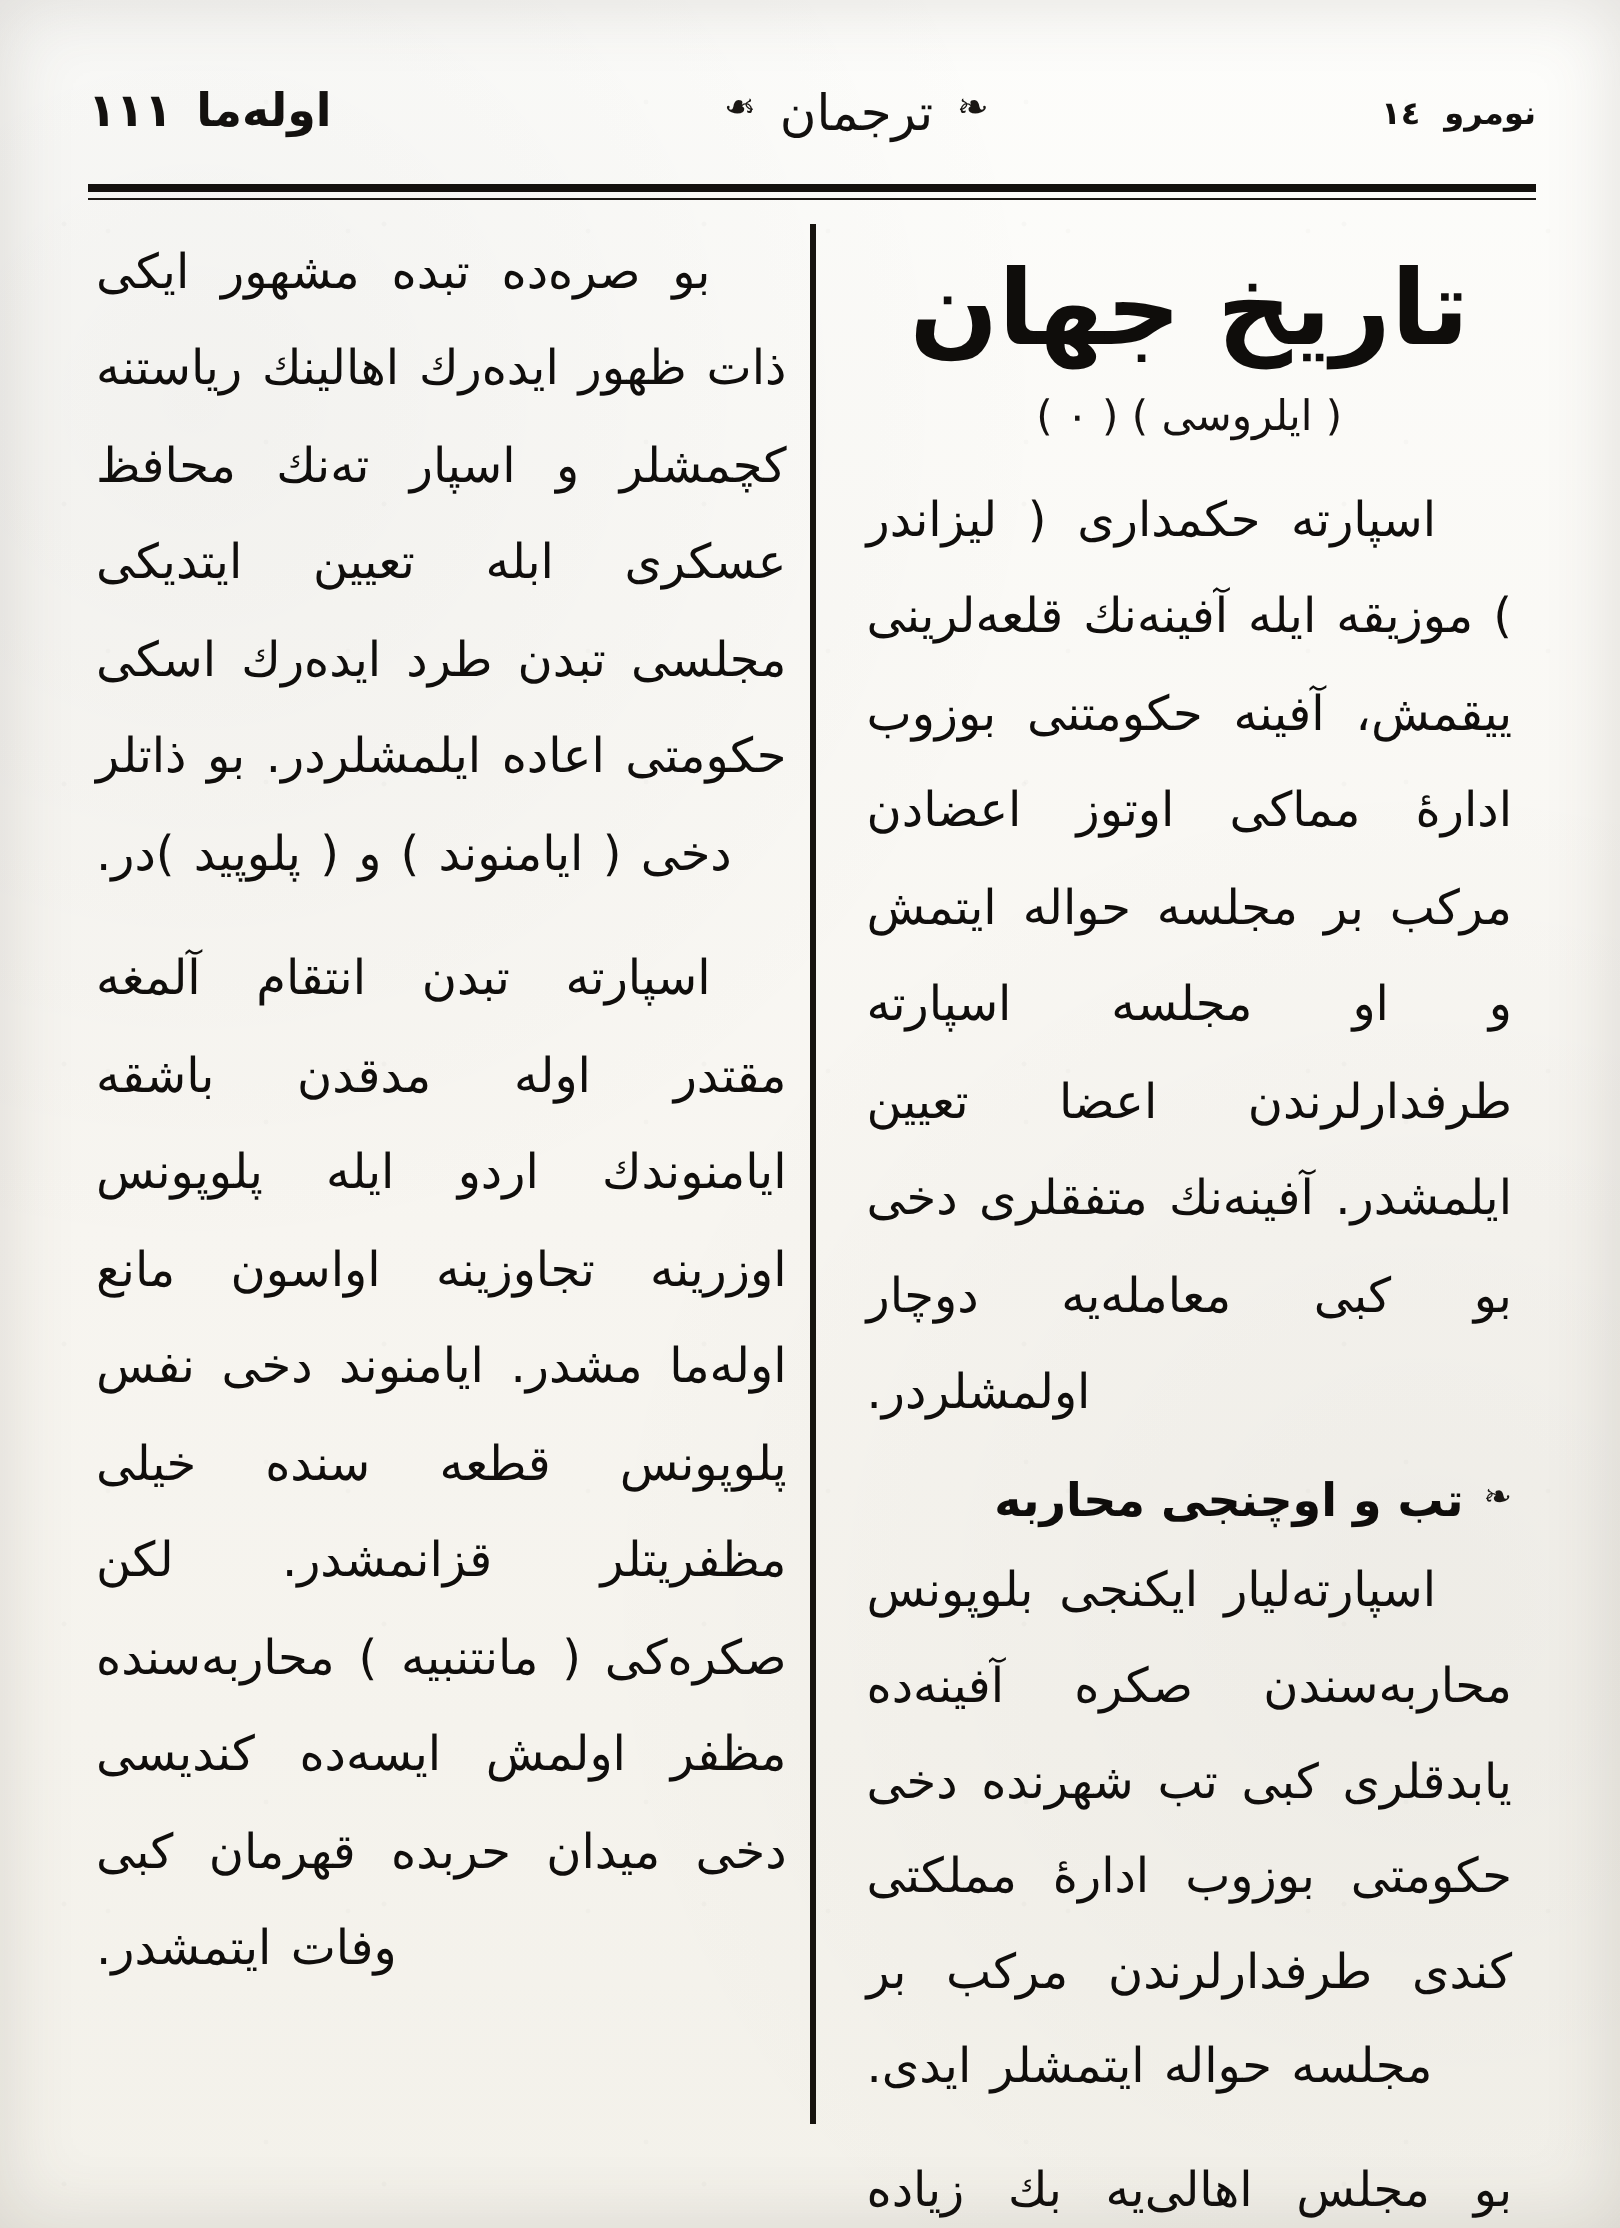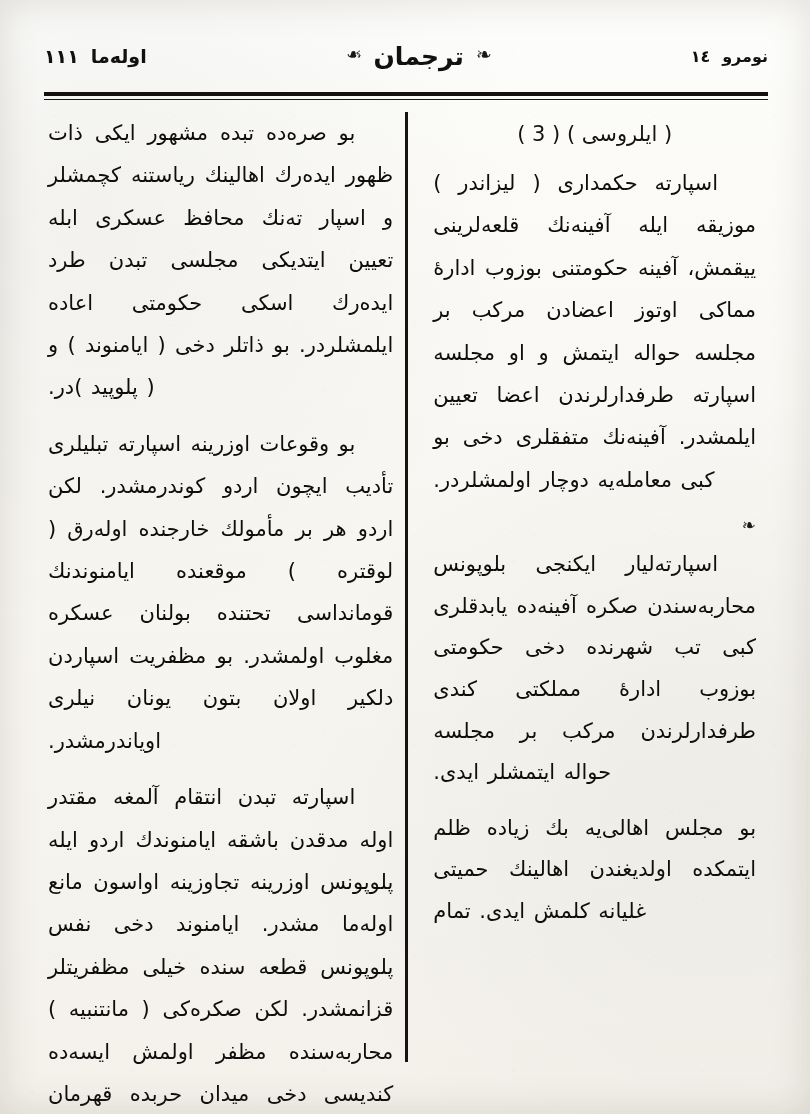--- a/index.html
+++ b/index.html
@@ -39,32 +39,32 @@
     align-items: center;
     justify-content: space-between;
   }
   .mast-left, .mast-right, .mast-center {
     display: flex;
     align-items: center;
     gap: 12px;
   }
   .mast-text {
     font-family: "DejaVu Sans", sans-serif;
-    font-size: 19px;
+    font-size: 23px;
     font-weight: 700;
     letter-spacing: 1px;
     color: #13110f;
     white-space: nowrap;
   }
   .mast-issue {
     font-size: 16px;
   }
   .mast-title {
     font-size: 25px;
-    font-weight: 700;
+    font-weight: 400;
   }
   .orn {
     font-size: 19px;
     color: #1a1714;
     line-height: 1;
     transform: translateY(-2px);
   }
   .orn.flip { transform: translateY(-2px) scaleX(-1); }
 
   
@@ -129,21 +129,21 @@
     margin: 10px 0 16px 0;
     color: #151210;
     letter-spacing: 1px;
   }
 
   
   .para {
     direction: rtl;
     text-align: justify;
     text-align-last: left;
-    font-size: 21px;
+    font-size: 24px;
     line-height: 2.02;
     margin: 0 0 14px 0;
     color: #100e0c;
     word-spacing: 2px;
     font-family: "DejaVu Sans", sans-serif;
   }
   .para.indent { text-indent: 38px; }
   .para.tight { line-height: 1.98; }
 
   .section-head {
@@ -202,36 +202,37 @@
     </div>
   </div>
 
   <div class="rule-thick"></div>
   <div class="rule-thin"></div>
   <div class="col-divider"></div>
 
   <div class="columns">
 
     <div class="col col-right">
-      <div class="subhead">( ایلروسی ) ( 3 )</div>
+      <div class="headline">تاریخ جهان</div>
+      <div class="subhead">( ایلروسی ) ( ٠ )</div>
 
       <p class="para indent">اسپارته حکمداری ( لیزاندر ) موزیقه ایله آفینه‌نك قلعه‌لرینی ییقمش، آفینه حکومتنی بوزوب اداره‌ٔ مماکی اوتوز اعضادن مرکب بر مجلسه حواله ایتمش و او مجلسه اسپارته طرفدارلرندن اعضا تعیین ایلمشدر. آفینه‌نك متفقلری دخی بو کبی معامله‌یه دوچار اولمشلردر.</p>
 
       <div class="section-head">
         <span class="orn">❧</span>
+        <span>تب و اوچنجی محاربه</span>
       </div>
 
       <p class="para indent tight">اسپارته‌لیار ایکنجی بلوپونس محاربه‌سندن صکره آفینه‌ده یابدقلری کبی تب شهرنده دخی حکومتی بوزوب اداره‌ٔ مملکتی کندی طرفدارلرندن مرکب بر مجلسه حواله ایتمشلر ایدی.</p>
       <p class="para tight">بو مجلس اهالی‌یه بك زیاده ظلم ایتمکده اولدیغندن اهالینك حمیتی غلیانه کلمش ایدی. تمام</p>
 
     </div>
 
     <div class="col col-left">
       <p class="para indent">بو صرەده تبده مشهور ایکی ذات ظهور ایده‌رك اهالینك ریاستنه کچمشلر و اسپار تەنك محافظ عسکری ابله تعیین ایتدیکی مجلسی تبدن طرد ایده‌رك اسکی حکومتی اعاده ایلمشلردر. بو ذاتلر دخی ( ایامنوند ) و ( پلوپید )‌در.</p>
-      <p class="para indent">بو وقوعات اوزرینه اسپارته تبلیلری تأدیب ایچون اردو کوندرمشدر. لکن اردو هر بر مأمولك خارجنده اولەرق ( لوقتره ) موقعنده ایامنوندنك قومانداسی تحتنده بولنان عسکره مغلوب اولمشدر. بو مظفریت اسپاردن دلکیر اولان بتون یونان نیلری اویاندرمشدر.</p>
       <p class="para indent">اسپارته تبدن انتقام آلمغه مقتدر اوله مدقدن باشقه ایامنوندك اردو ایله پلوپونس اوزرینه تجاوزینه اواسون مانع اولەما مشدر. ایامنوند دخی نفس پلوپونس قطعه سنده خیلی مظفریتلر قزانمشدر. لکن صکره‌کی ( مانتنبیه ) محاربه‌سنده مظفر اولمش ایسه‌ده کندیسی دخی میدان حربده قهرمان کبی وفات ایتمشدر.</p>
 
     </div>
 
   </div>
 
   <div class="speckle"></div>
   <div class="edge-shadow"></div>
 </div>
 

